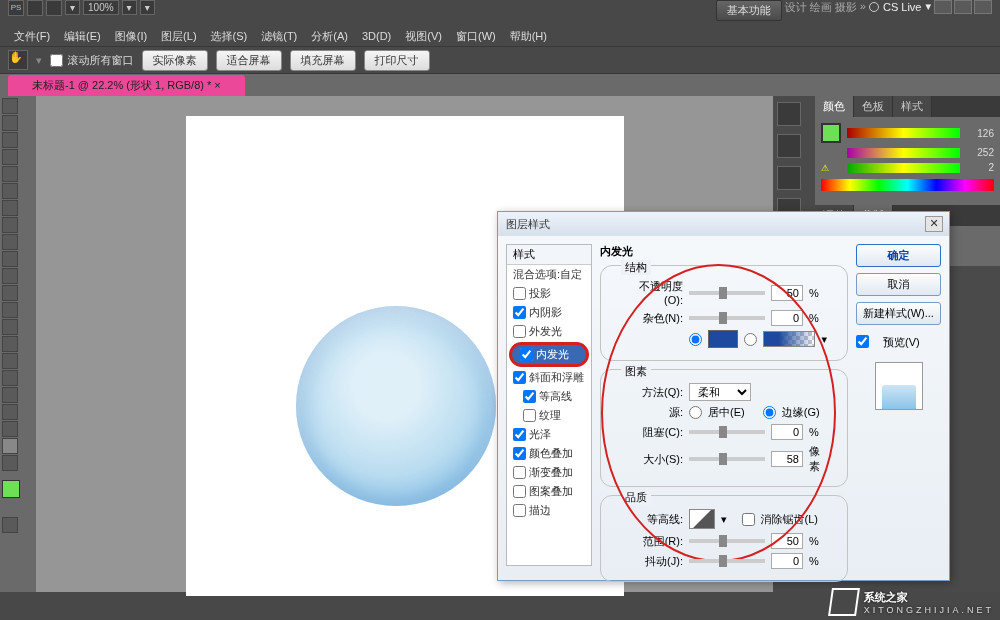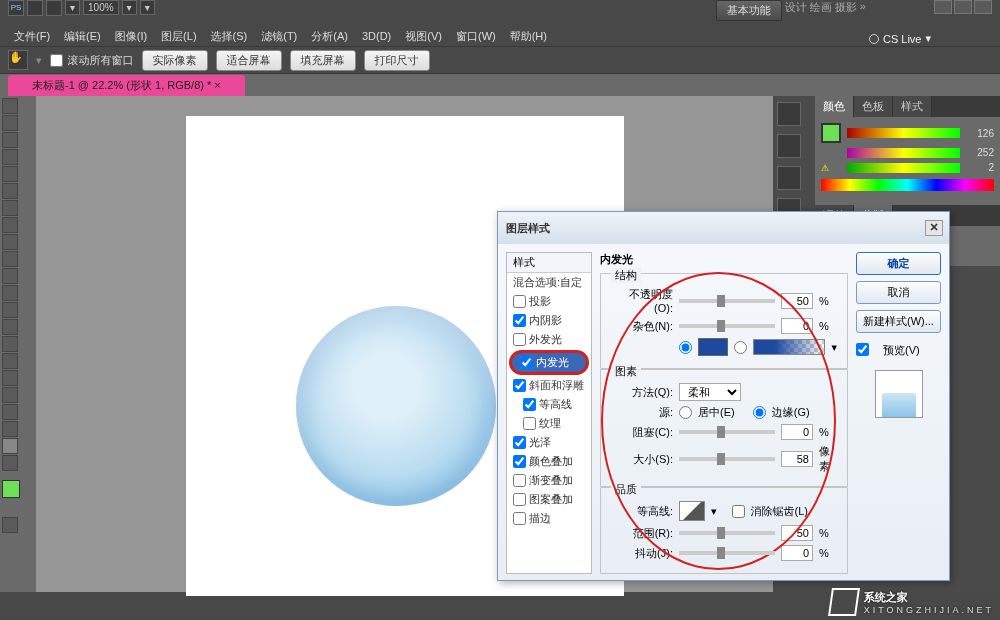--- a/index.html
+++ b/index.html
@@ -3,21 +3,21 @@
   <meta charset="utf-8">
   <style>
     * { box-sizing: border-box; margin: 0; padding: 0; font-family: "Microsoft YaHei", Arial, sans-serif; font-size: 11px; }
     body { width: 1000px; height: 620px; background: #484848; overflow: hidden; position: relative; }
     
     .toprow { background: #484848; height: 26px; display: flex; align-items: flex-start; padding: 0 8px; gap: 3px; color: #ccc; }
     .toprow .icon-sq { width: 16px; height: 16px; background: #3a3a3a; border: 1px solid #666; }
     .toprow .dropdown { background: #3a3a3a; border: 1px solid #666; padding: 1px 4px; font-size: 10px; }
     .toprow .tab-btn { background: linear-gradient(#666,#4a4a4a); border: 1px solid #333; padding: 2px 10px; border-radius: 2px; color: #ddd; }
     .toprow .spacer { flex: 1; }
-    .toprow .cslive { color: #eee; display: flex; align-items: center; gap: 4px; margin-top: 32px; }
+    .toprow .cslive { color: #eee; display: flex; align-items: center; gap: 4px; }
     .toprow .win-btns { display: flex; gap: 2px; }
     .toprow .win-btn { width: 18px; height: 14px; background: #5a5a5a; border: 1px solid #777; }
     
     .menubar { background: #484848; height: 20px; display: flex; align-items: center; padding: 0 8px; gap: 2px; color: #ddd; }
     .menubar span { padding: 2px 6px; cursor: default; }
     
     .optionbar { background: #484848; height: 28px; display: flex; align-items: center; padding: 0 8px; gap: 8px; border-top: 1px solid #383838; border-bottom: 1px solid #383838; }
     .optionbar .tool-icon { width: 20px; height: 20px; background: #3a3a3a; border: 1px solid #666; }
     .optionbar .chk { display: flex; align-items: center; gap: 5px; color: #ddd; }
     .optionbar .btn { background: linear-gradient(#f5f5f5,#ddd); border: 1px solid #888; padding: 2px 10px; border-radius: 3px; color: #333; }
@@ -49,30 +49,30 @@
     .color-panel .sw-big { width: 20px; height: 20px; background: #6ee056; border: 2px solid #333; }
     .color-panel .slider-grad { flex: 1; height: 10px; background: linear-gradient(to right, #a00, #ff0, #0f0); position: relative; }
     .color-panel .slider-grad2 { flex: 1; height: 10px; background: linear-gradient(to right, #a0a, #ff0, #0f0); }
     .color-panel .slider-grad3 { flex: 1; height: 10px; background: linear-gradient(to right, #0a0, #ff0, #0f0); }
     .color-panel .val { width: 28px; text-align: right; color: #ddd; font-size: 10px; }
     .color-panel .hue-bar { height: 12px; background: linear-gradient(to right, red, yellow, lime, cyan, blue, magenta, red); margin-top: 6px; }
     .adjust-panel { background: #6a6a6a; height: 40px; }
     .adjust-panel .sw-big2 { width: 22px; height: 22px; background: #6ee056; border: 1px solid #333; margin: 8px; }
     
     .dialog { position: absolute; left: 497px; top: 211px; width: 453px; height: 370px; background: linear-gradient(#f6f9fc,#e8eef4); border: 1px solid #7a9cc2; box-shadow: 2px 2px 8px rgba(0,0,0,0.3); }
-    .dialog .titlebar { height: 32px; background: linear-gradient(#eef3f9,#d5e0ec); display: flex; align-items: center; padding: 12px 8px; color: #333; position: relative; font-weight: bold; }
+    .dialog .titlebar { height: 24px; background: linear-gradient(#eef3f9,#d5e0ec); display: flex; align-items: center; padding: 12px 8px; color: #333; position: relative; }
     .dialog .titlebar .close { position: absolute; right: 6px; width: 18px; height: 16px; background: #e5e5e5; border: 1px solid #999; text-align: center; line-height: 12px; }
     .dialog .body { display: flex; padding: 8px; gap: 8px; height: 338px; }
     .dialog .leftcol { width: 86px; border: 1px solid #bbb; background: #fff; }
     .dialog .leftcol .hdr { background: #f2f5f9; padding: 2px 6px; border-bottom: 1px solid #ccc; color: #000; }
     .dialog .leftcol .item { padding: 2px 6px; color: #333; display: flex; align-items: center; gap: 3px; }
     .dialog .leftcol .item.highlight { background: #3968b5; color: #fff; border-radius: 10px; padding: 2px 8px; box-shadow: 0 0 0 2px #d42020; }
     .dialog .leftcol .hl-wrap { border: 2px solid #d42020; border-radius: 14px; padding: 1px; margin: 1px 2px; }
     .dialog .midcol { flex: 1; position: relative; }
-    .dialog .midcol .fieldset { border: 1px solid #c4c4c4; border-radius: 1px; padding: 8px 10px; margin-bottom: 0; }
+    .dialog .midcol .fieldset { border: 1px solid #c4c4c4; border-radius: 12px; padding: 8px 20px; margin-bottom: 8px; }
     .dialog .midcol .fieldset .legend { background: #eef2f7; padding: 0 4px; margin-top: -14px; width: fit-content; font-size: 11px; }
     .dialog .row { display: flex; align-items: center; gap: 6px; margin: 4px 0; }
     .dialog .row .lbl { width: 62px; text-align: right; }
     .dialog .row .slider { flex: 1; height: 4px; background: #ccc; position: relative; }
     .dialog .row .slider::after { content: ''; position: absolute; width: 8px; height: 12px; background: #888; top: -4px; left: 40%; }
     .dialog .row .num { width: 32px; border: 1px solid #aaa; text-align: right; padding: 1px 3px; background: #fff; height: 16px; }
     .dialog .row .unit { width: 18px; }
     .dialog .row select { border: 1px solid #aaa; background: #fff; height: 18px; padding: 0 14px 0 4px; }
     .dialog .colorswatch { width: 30px; height: 18px; background: #1d4a9e; border: 1px solid #666; }
     .dialog .gradbar { flex: 1; height: 16px; background: linear-gradient(to right, #1d4a9e, #fff); border: 1px solid #888; }

